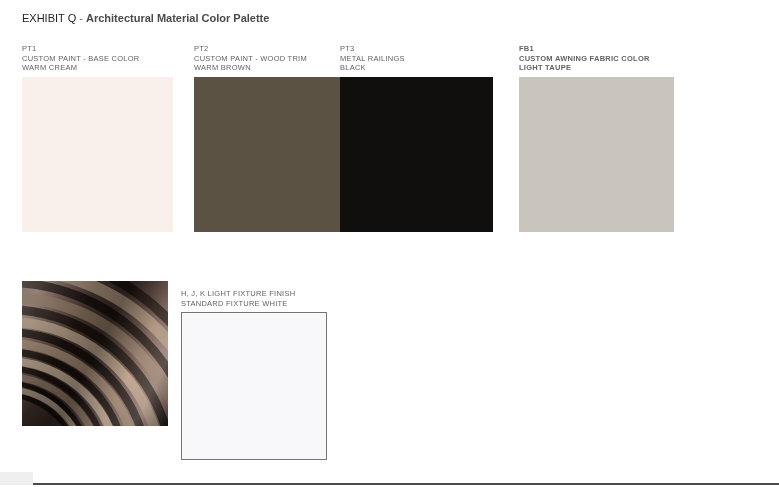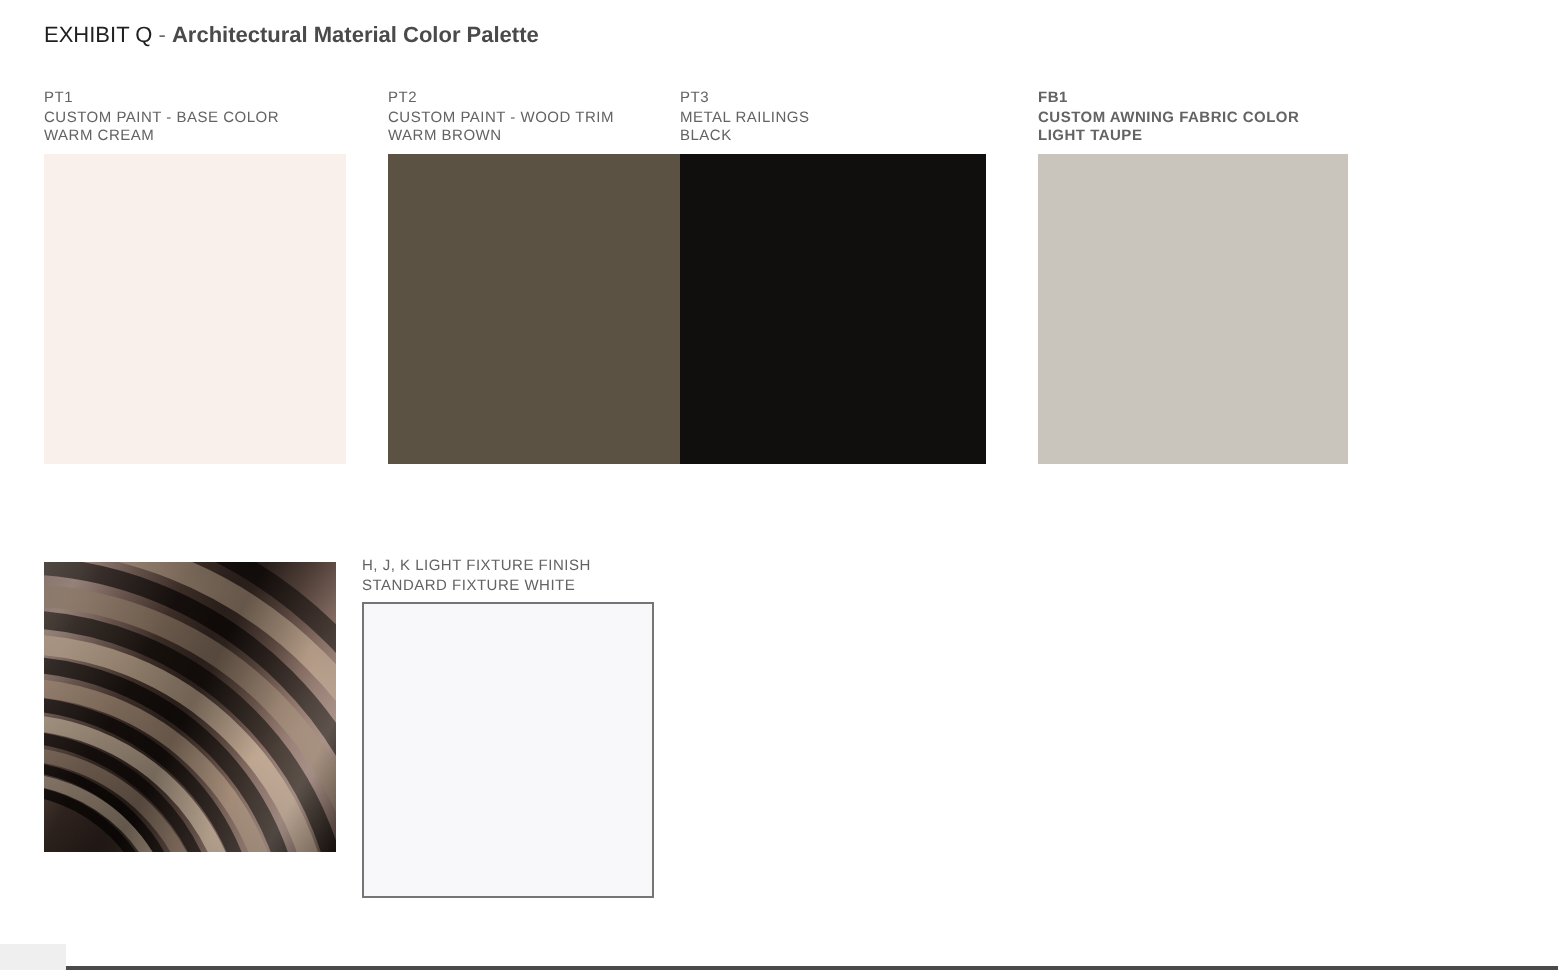--- a/index.html
+++ b/index.html
@@ -197,21 +197,21 @@
         <div class="bz-arc" style="width: 298px; height: 298px; left: -173px; top: 36px; border-width: 10px; border-color: rgb(196, 173, 148); opacity: 0.812;"></div>
         <div class="bz-arc" style="width: 322px; height: 322px; left: -185px; top: 24px; border-width: 9px; border-color: rgb(18, 12, 9); opacity: 0.8;"></div>
         <div class="bz-arc" style="width: 348px; height: 348px; left: -198px; top: 11px; border-width: 11px; border-color: rgb(147, 125, 105); opacity: 0.788;"></div>
         <div class="bz-arc" style="width: 376px; height: 376px; left: -212px; top: -3px; border-width: 9px; border-color: rgb(13, 8, 6); opacity: 0.776;"></div>
         <div class="bz-arc" style="width: 406px; height: 406px; left: -227px; top: -18px; border-width: 12px; border-color: rgb(181, 157, 133); opacity: 0.764;"></div>
         <div class="bz-arc" style="width: 438px; height: 438px; left: -243px; top: -34px; border-width: 10px; border-color: rgb(17, 11, 8); opacity: 0.752;"></div>
         <div class="bz-sheen"></div>
         <div class="bz-vignette"></div>
       </div>
     </div>
-    <div class="swatch-cell" style="left: 181px; top: 1px;">
+    <div class="swatch-cell" style="left: 181px; top: 12px;">
       <div class="swatch-label">
         <span class="desc-line">H, J, K LIGHT FIXTURE FINISH</span>
         <span class="name-line">STANDARD FIXTURE WHITE</span>
       </div>
       <div class="swatch-chip bordered" style="width: 146px; height: 148px; background: rgb(248, 248, 250); border-color: rgb(117, 117, 117);"></div>
     </div>
   </div>
 
 <div id="footer-tab" style="background: rgb(239, 239, 239);"></div>
 <div id="footer-rule" style="background: rgb(74, 74, 74);"></div>

